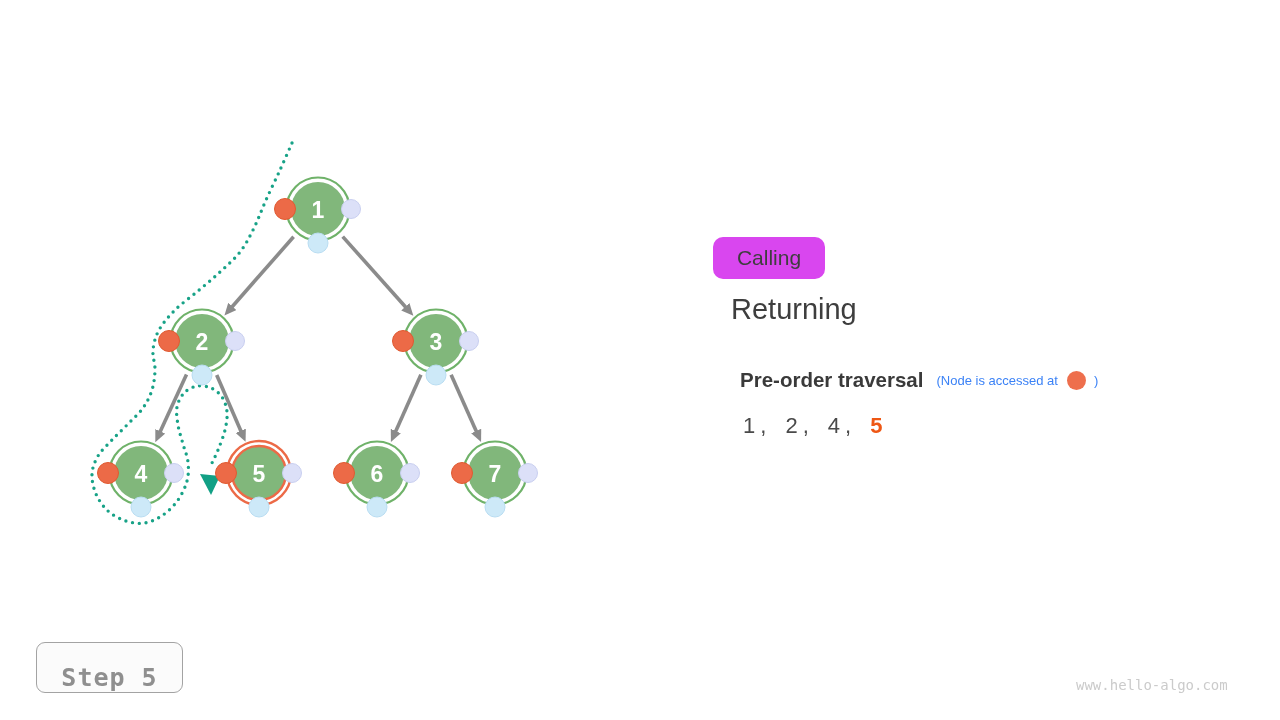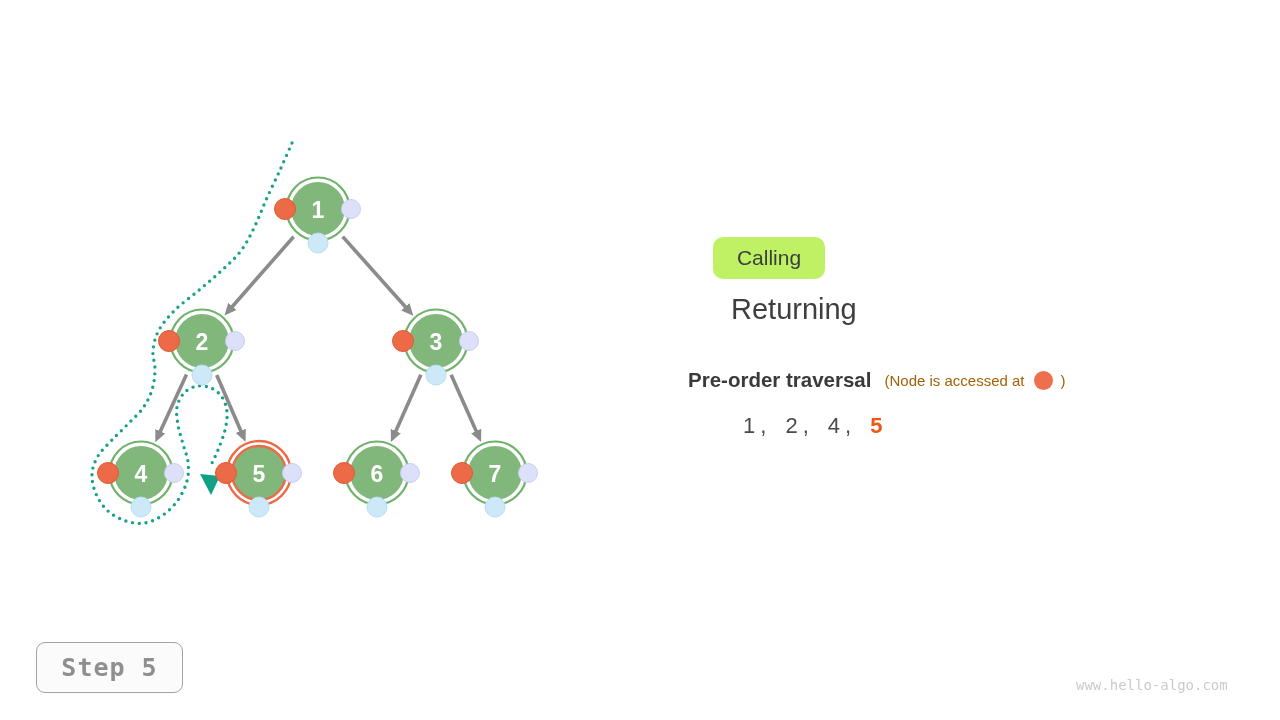--- a/index.html
+++ b/index.html
@@ -3,46 +3,46 @@
 <meta charset="utf-8">
 <style>
   html,body{margin:0;padding:0;background:#fff;}
   .stage{
     position:relative;width:1280px;height:720px;background:#ffffff;
     overflow:hidden;font-family:"Liberation Sans",sans-serif;
   }
   #tree-svg{position:absolute;left:0;top:0;}
   .legend-badge{
     position:absolute;left:713px;top:237px;width:112px;height:42px;
-    background:#bef264;border-radius:10px;display:flex;align-items:center;justify-content:center;
+    background:#d946ef;border-radius:10px;display:flex;align-items:center;justify-content:center;
     font-size:21px;color:#3e3e3e;
   }
   .legend-returning{
     position:absolute;left:731px;top:293px;font-size:29px;color:#3e3e3e;
   }
   .trav-line{
-    position:absolute;left:688px;top:366px;display:flex;align-items:center;height:28px;
+    position:absolute;left:740px;top:366px;display:flex;align-items:center;height:28px;
   }
   .trav-title{font-size:20.5px;font-weight:700;color:#3a3a3a;margin-right:13px;}
-  .trav-note{font-size:15px;color:#a16207;}
+  .trav-note{font-size:13px;color:#3b82f6;}
   .trav-dot{
     display:inline-block;width:19px;height:19px;border-radius:50%;
     background:var(--legend-dot,#ee6f4d);margin:0 8px 0 9px;
   }
   .sequence{
     position:absolute;left:743px;top:413px;display:flex;align-items:baseline;
     font-size:22px;color:#4a4a4a;
   }
   .sequence .num{margin-right:5px;}
   .sequence .comma{margin-right:19px;}
   .sequence .hl{color:var(--accent,#ee5714);font-weight:700;}
   .step-badge{
     position:absolute;left:36px;top:642px;width:145px;height:49px;
     background:#fbfbfb;border:1.5px solid #a3a3a3;border-radius:9px;
-    display:flex;align-items:center;justify-content:center;
+    display:flex;align-items:flex-end;justify-content:center;
     font-family:"DejaVu Sans Mono",monospace;font-weight:700;font-size:25px;
     color:#8f8f8f;letter-spacing:1px;
   }
   .watermark{
     position:absolute;left:1076px;top:677px;
     font-family:"DejaVu Sans Mono",monospace;font-size:14px;color:#cbcbcb;text-align:right;
   }
 </style>
 </head>
 <body>

